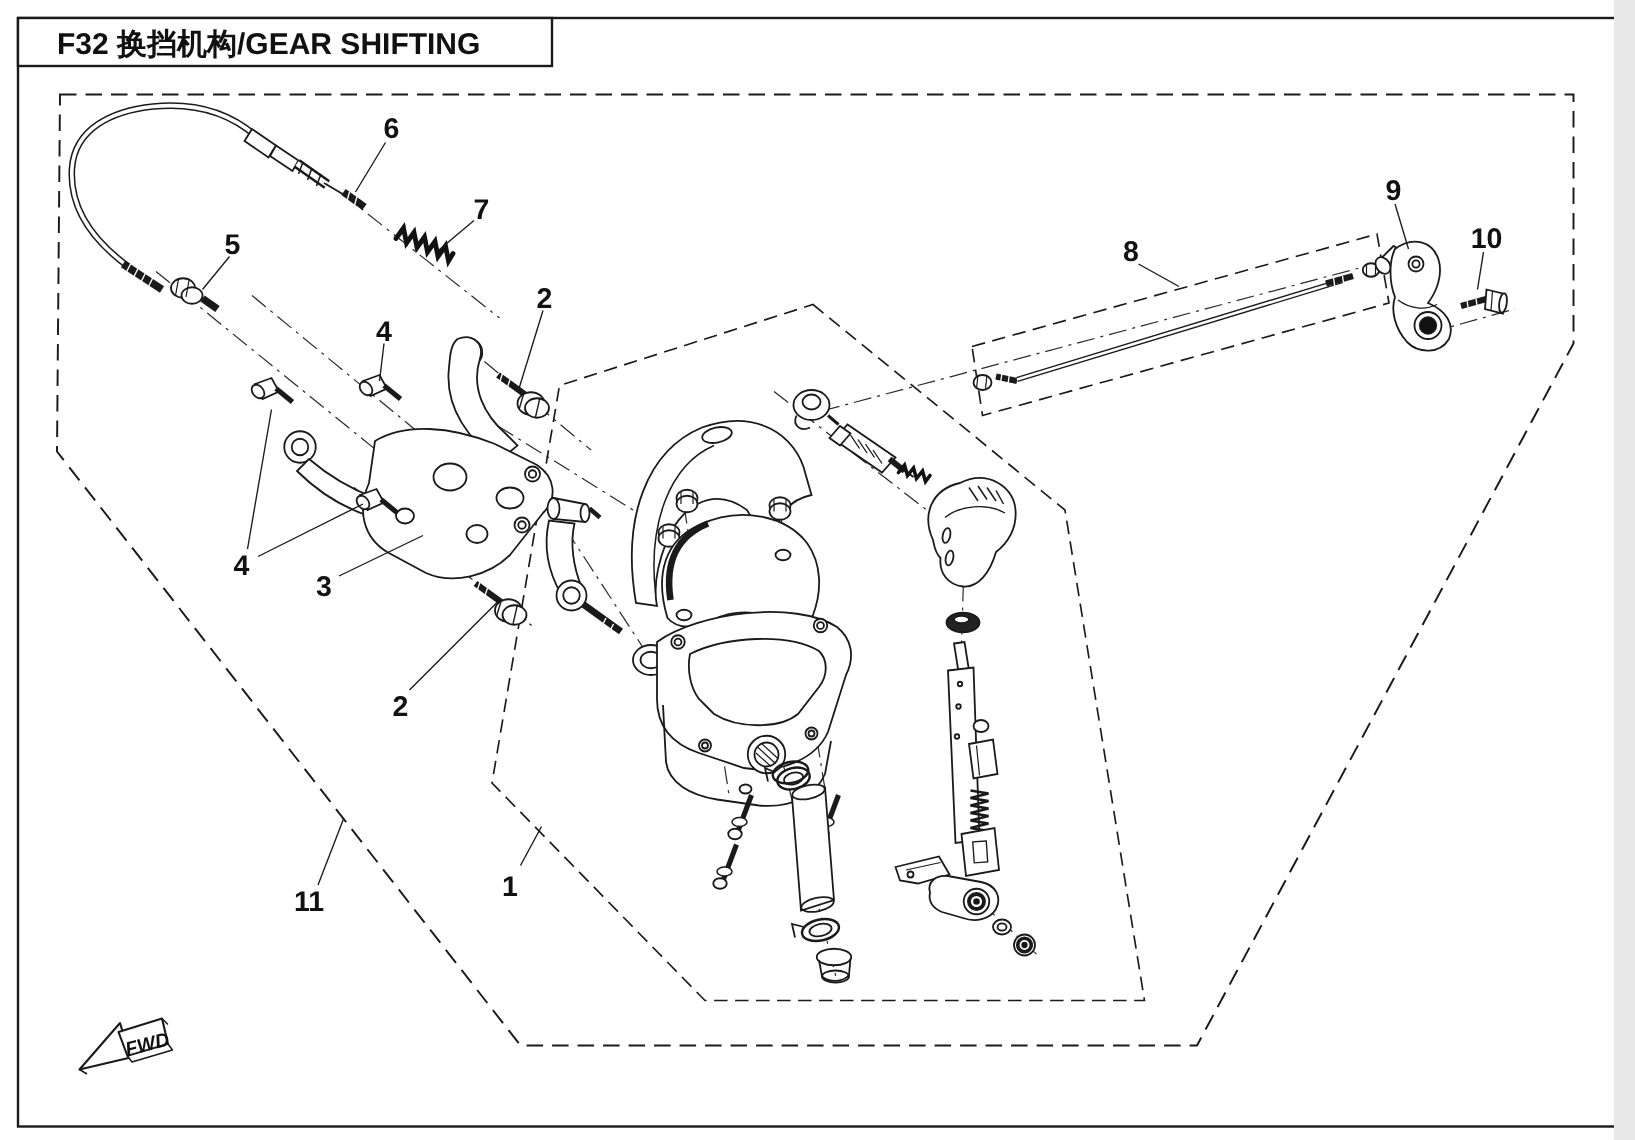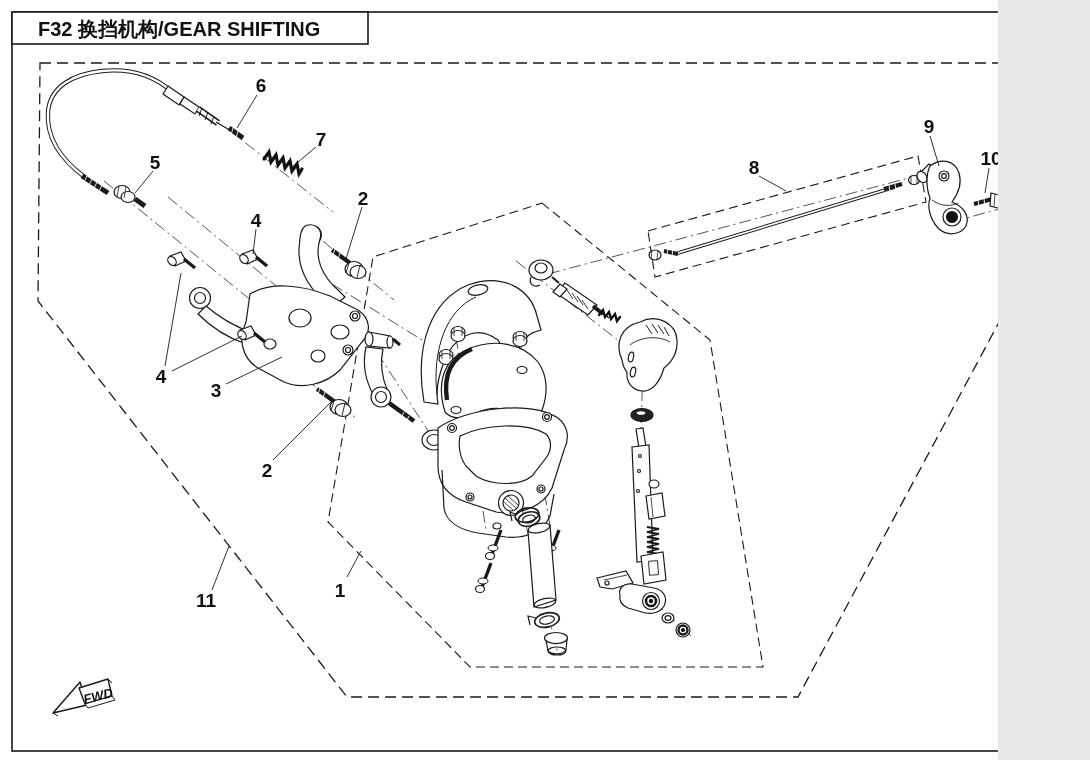--- a/index.html
+++ b/index.html
@@ -1,18 +1,18 @@
 <!DOCTYPE html>
 <html><head>
 <meta charset="utf-8">
 <style>
   html,body{margin:0;padding:0;background:#e8e8e8;}
   .page{
     position:relative;
-    width:998px;height:760px;
+    width:1076px;height:760px;
     background:#ffffff;
     font-family:"Liberation Sans", sans-serif;
     overflow:hidden;
   }
   svg{display:block;}
   .callout{
     font-family:"Liberation Sans", sans-serif;
     font-weight:bold;
     font-size:19px;
     fill:#111;

